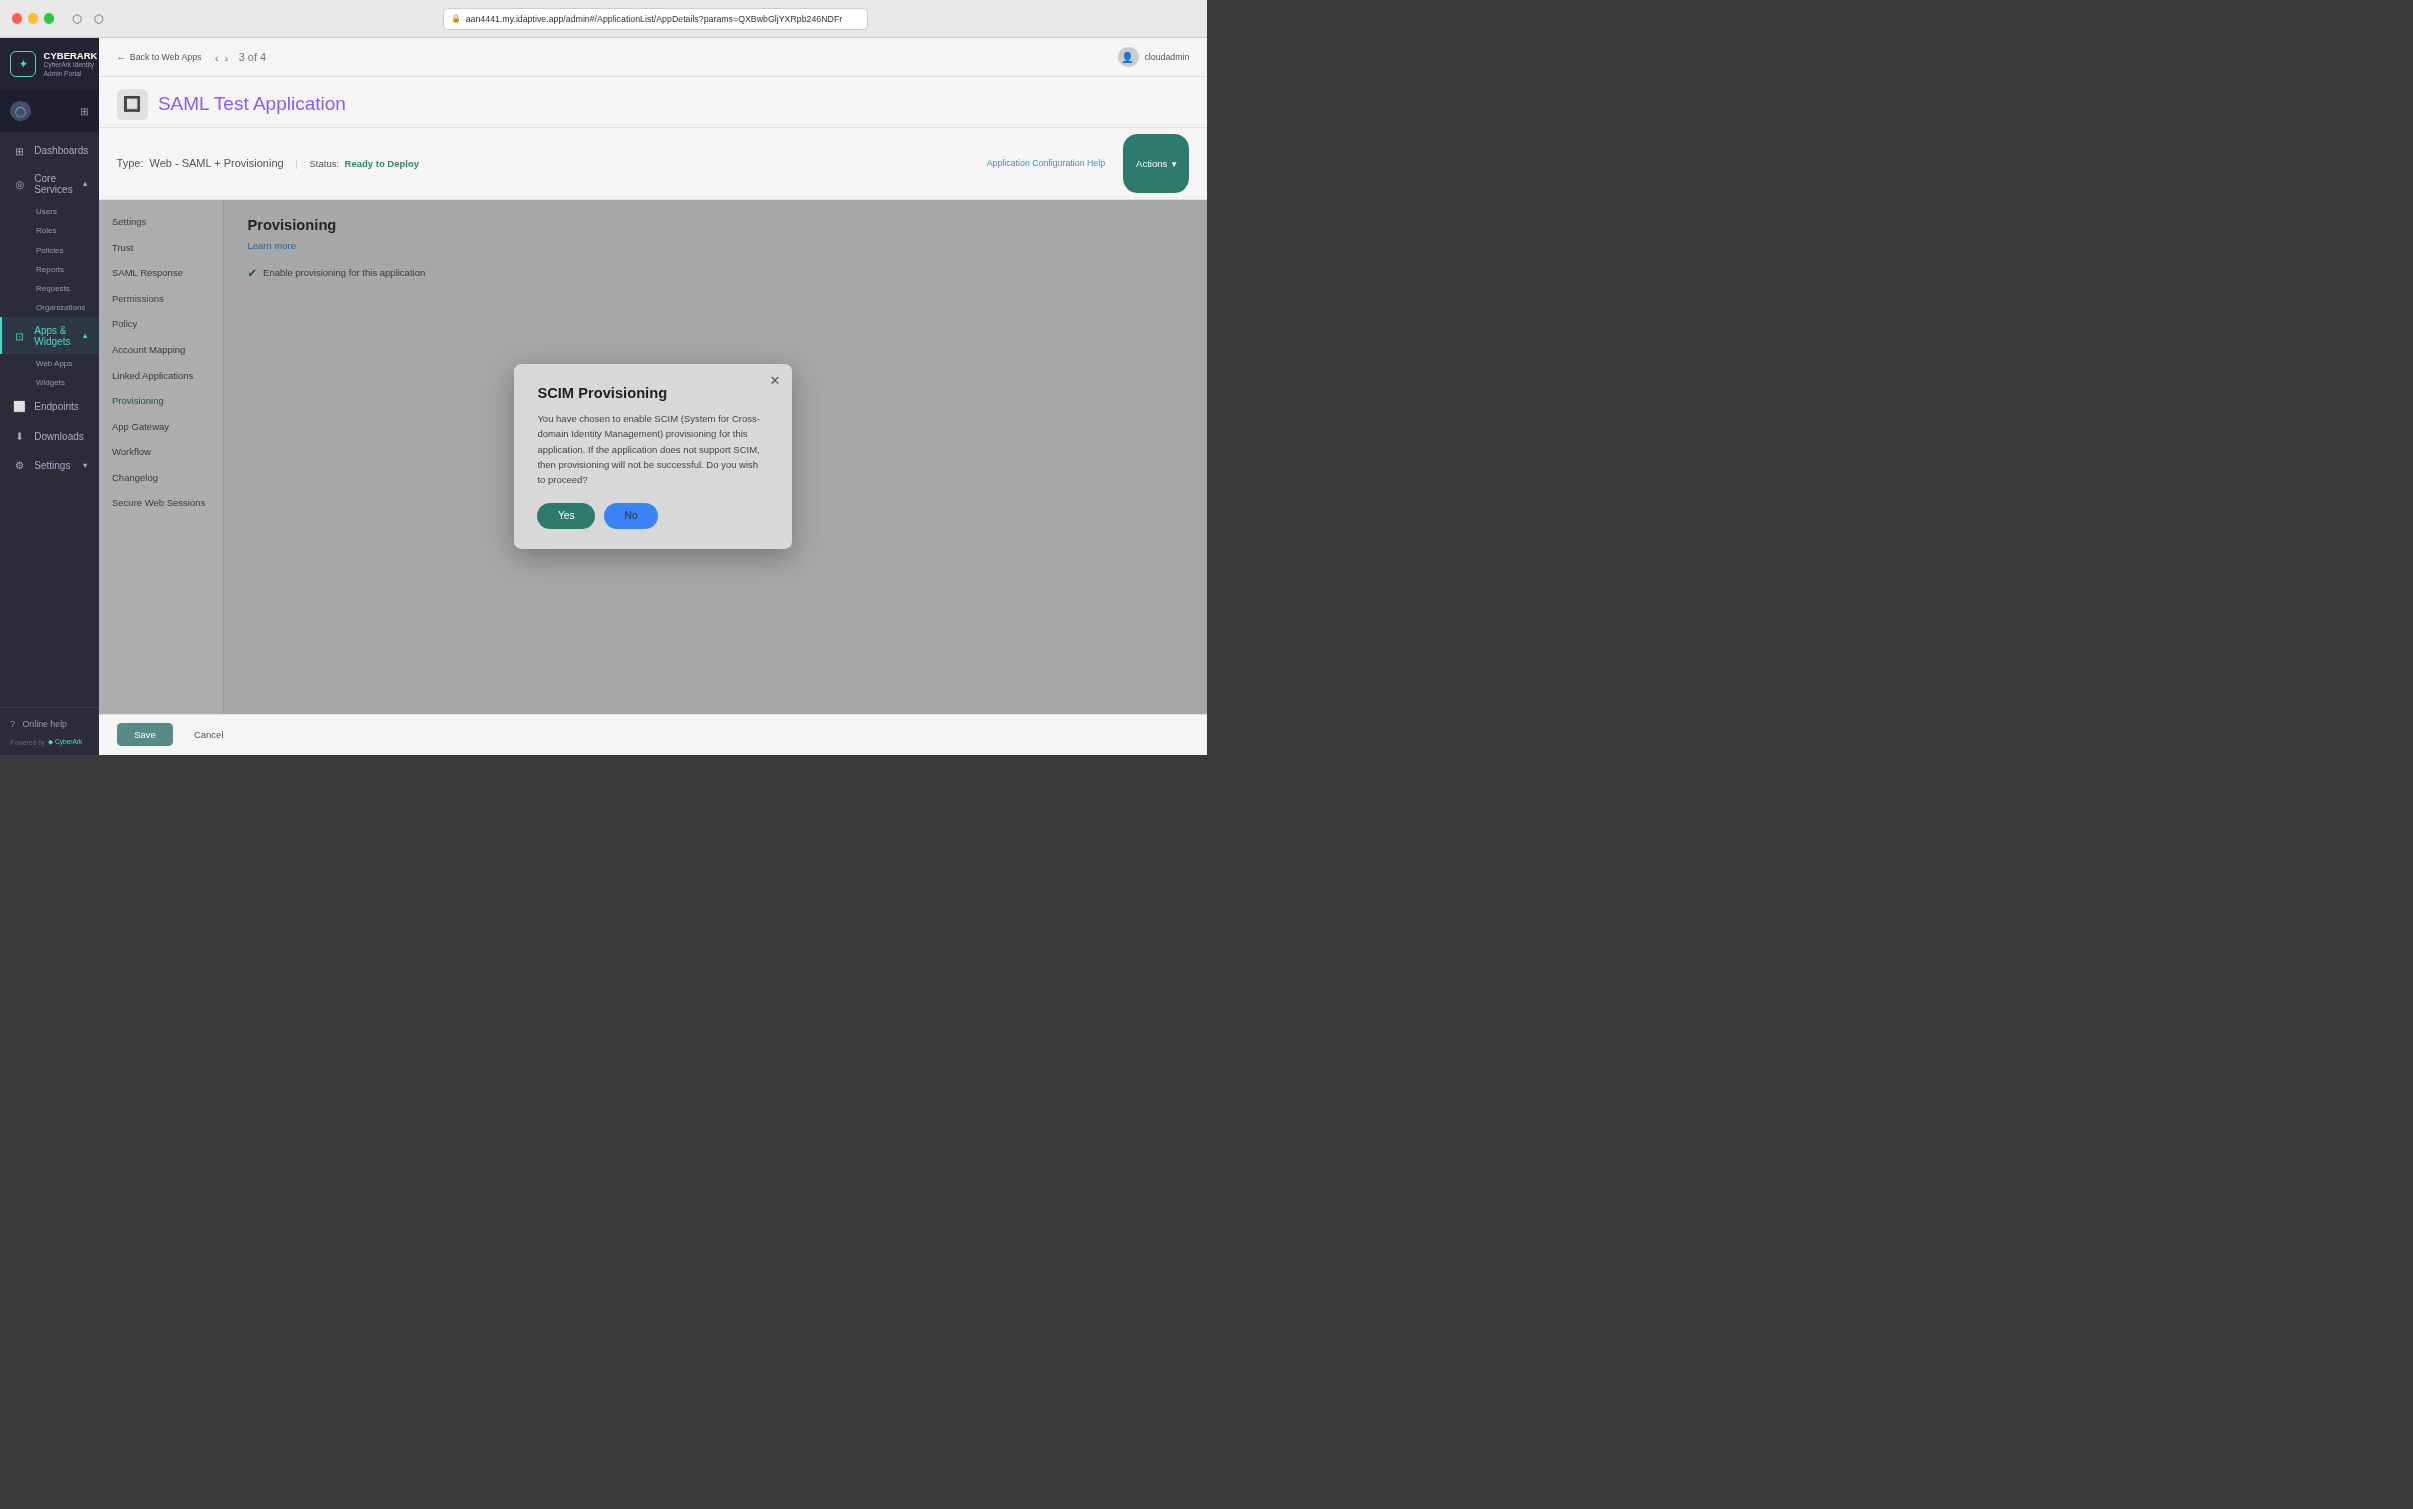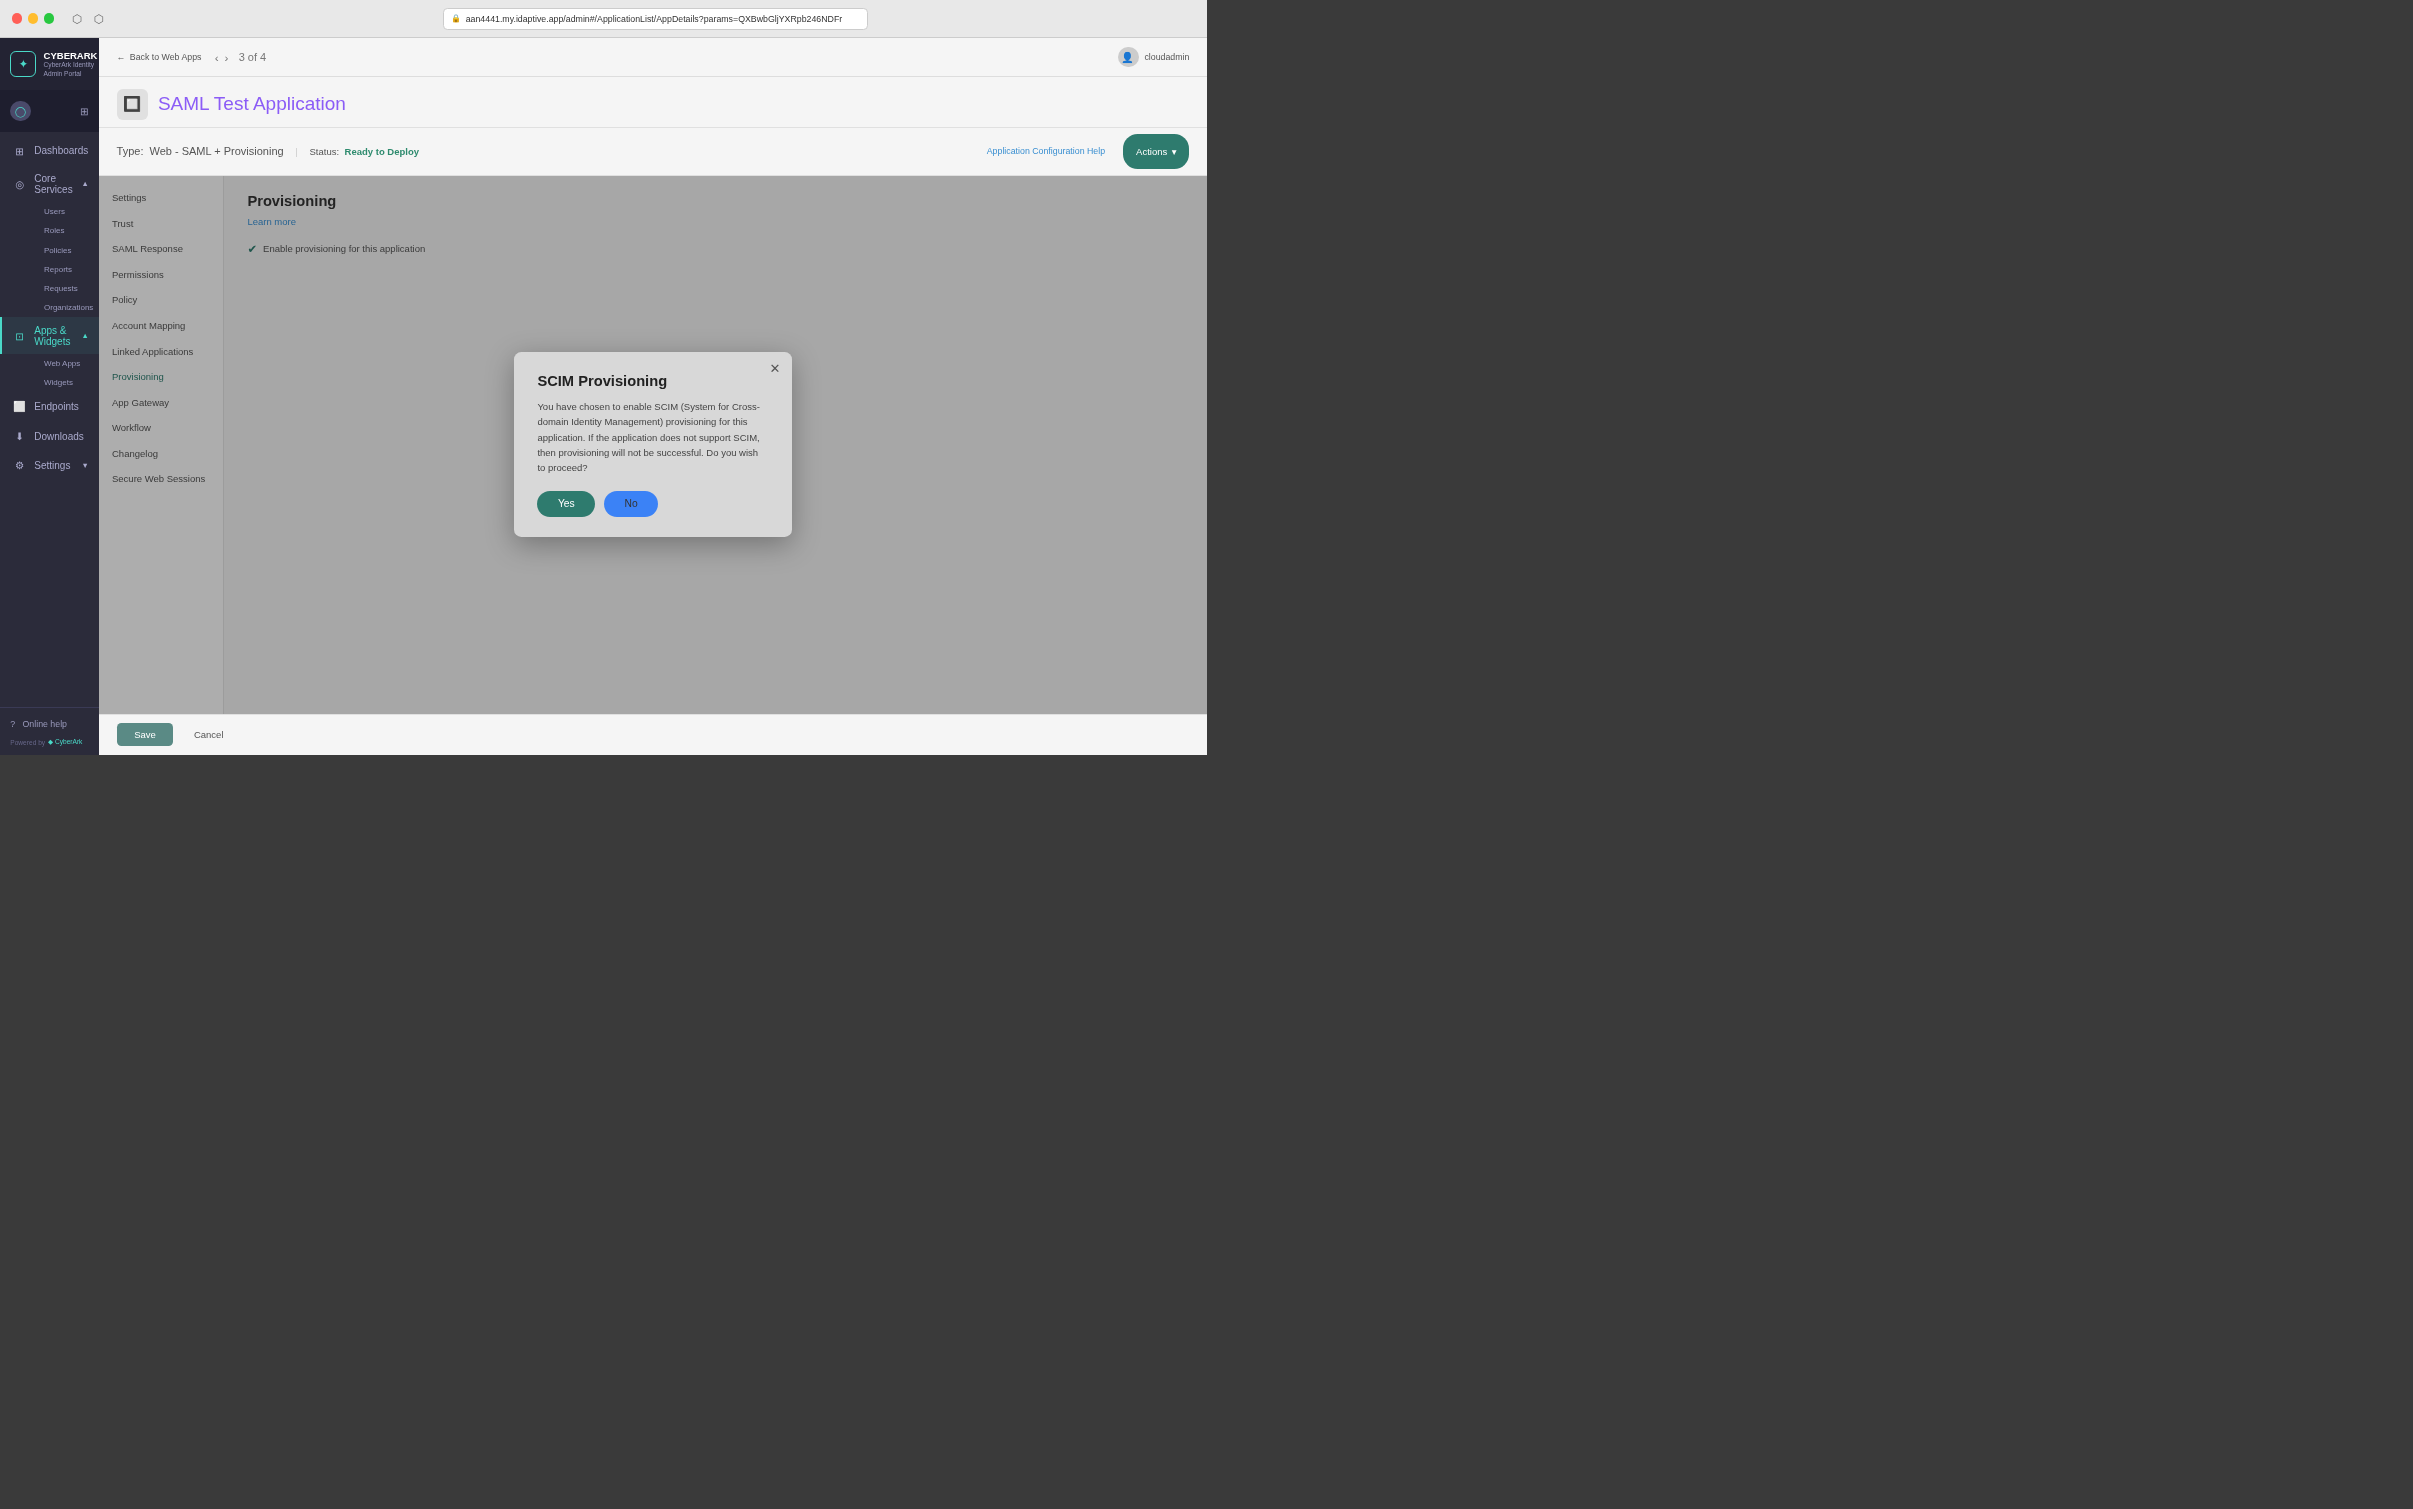--- a/index.html
+++ b/index.html
@@ -191,21 +191,21 @@
       font-size: 10px;
       font-weight: 500;
     }
 
     .sidebar-expand {
       margin-left: auto;
       font-size: 7.3px;
     }
 
     .sidebar-sub-items {
-      padding-left: 12px;
+      padding-left: 4px;
     }
 
     .sidebar-sub-item {
       display: flex;
       align-items: center;
       padding: 5.1px 10.3px 5.1px 32px;
       cursor: pointer;
       color: #9999bb;
       font-size: 8px;
     }
@@ -372,21 +372,21 @@
       color: #3a8fd1;
       font-size: 8.8px;
       cursor: pointer;
       text-decoration: none;
     }
 
     .actions-btn {
       background: #2e7b6e;
       color: white;
       border: none;
-      padding: 12px 13px;
+      padding: 24px 13px;
       border-radius: 14.7px;
       font-size: 9.5px;
       cursor: pointer;
       display: flex;
       align-items: center;
       gap: 4.4px;
     }
 
     
     .content-area {

